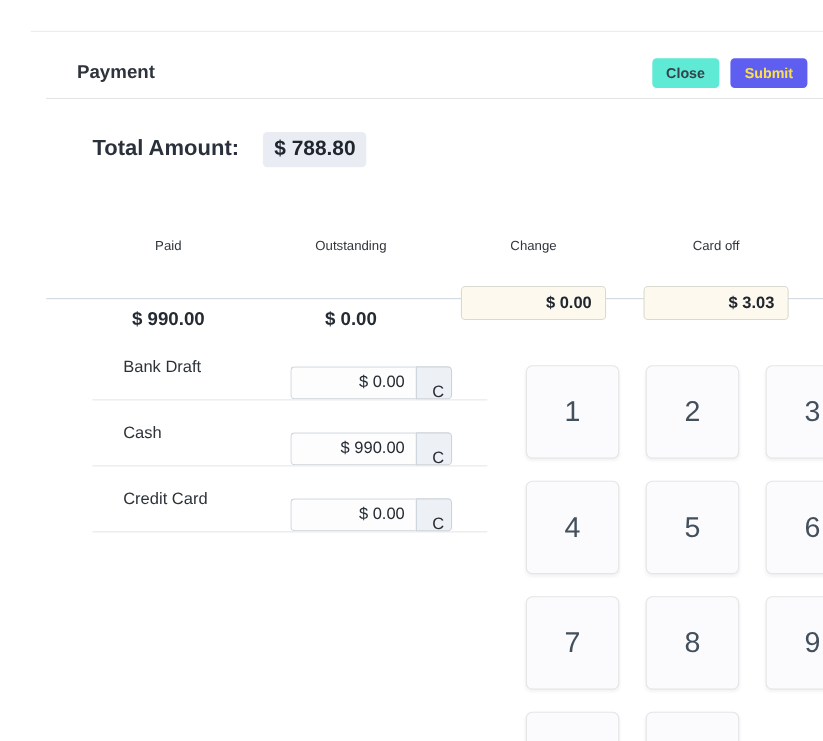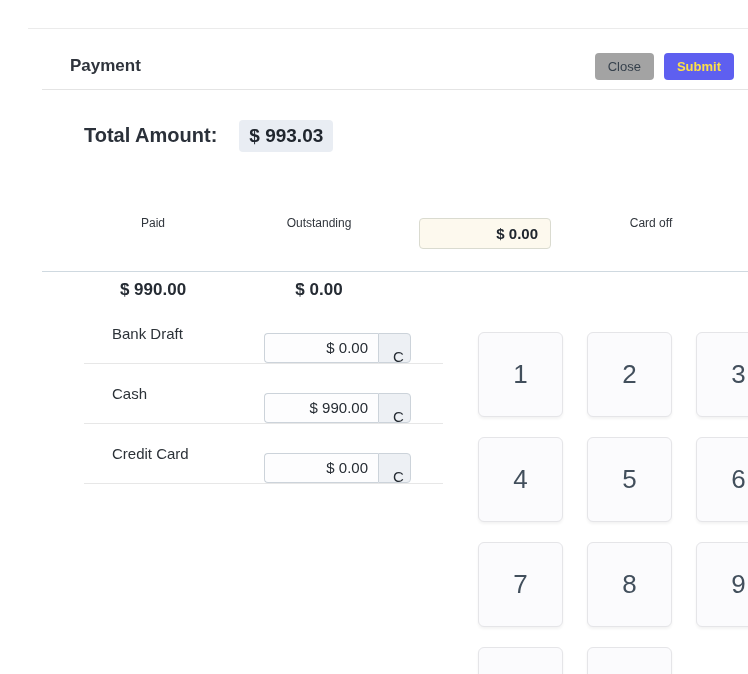--- a/index.html
+++ b/index.html
@@ -34,21 +34,21 @@
   .header-actions { display: flex; gap: 10px; }
   .btn {
     font-family: "Liberation Sans", sans-serif;
     font-size: 13px;
     border: none;
     border-radius: 4px;
     padding: 7px 13px;
     cursor: pointer;
     line-height: 1;
   }
-  .btn-close { background: #a3a3a3; color: #36414c; }
+  .btn-close { background: #5eead4; color: #36414c; font-weight: bold; }
   .btn-submit { background: #5e5ff0; color: #fde047; font-weight: bold; }
   
   .summary {
     border-bottom: 1px solid #cfd9e0;
     padding: 30px 14px 0 14px;
     height: 182px;
   }
   .total-row {
     display: flex;
     align-items: center;
@@ -188,36 +188,38 @@
     <div class="dialog-title">Payment</div>
     <div class="header-actions">
       <button class="btn btn-close">Close</button>
       <button class="btn btn-submit">Submit</button>
     </div>
   </div>
 
   <div class="summary">
     <div class="total-row">
       <span class="total-label">Total Amount:</span>
-      <span class="total-value">$ 993.03</span>
+      <span class="total-value">$ 788.80</span>
     </div>
     <div class="summary-cols">
       <div class="summary-col">
         <div class="col-label">Paid</div>
         <div class="col-value">$ 990.00</div>
       </div>
       <div class="summary-col">
         <div class="col-label">Outstanding</div>
         <div class="col-value">$ 0.00</div>
       </div>
       <div class="summary-col">
+        <div class="col-label">Change</div>
         <input class="col-box" type="text" readonly="" value="$ 0.00" style="">
       </div>
       <div class="summary-col">
         <div class="col-label">Card off</div>
+        <input class="col-box" type="text" readonly="" value="$ 3.03" style="">
       </div>
     </div>
   </div>
 
   <div class="main">
 
     <div class="methods">
 
       <div class="method-row">
         <span class="method-label">Bank Draft</span>

